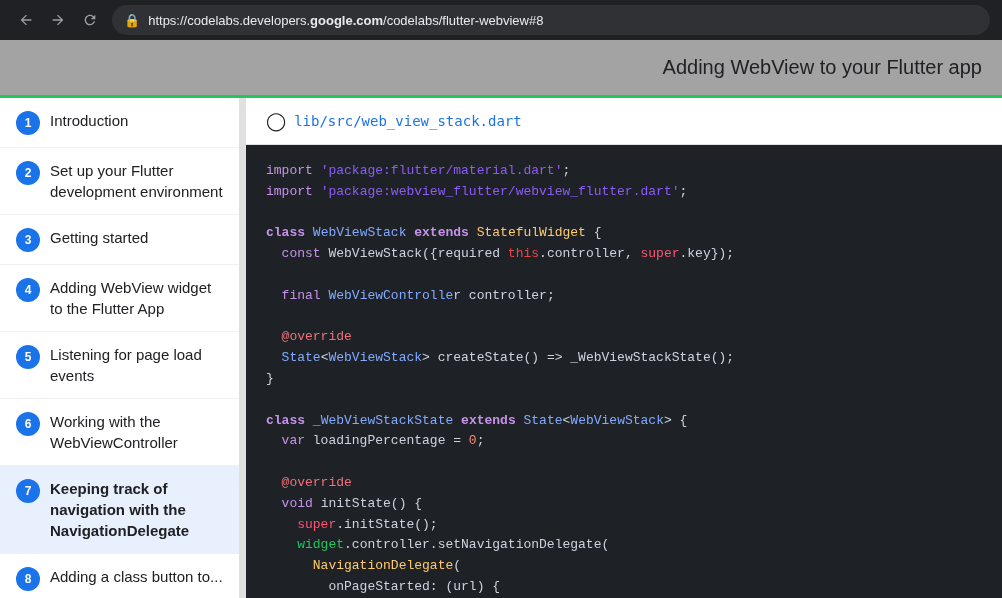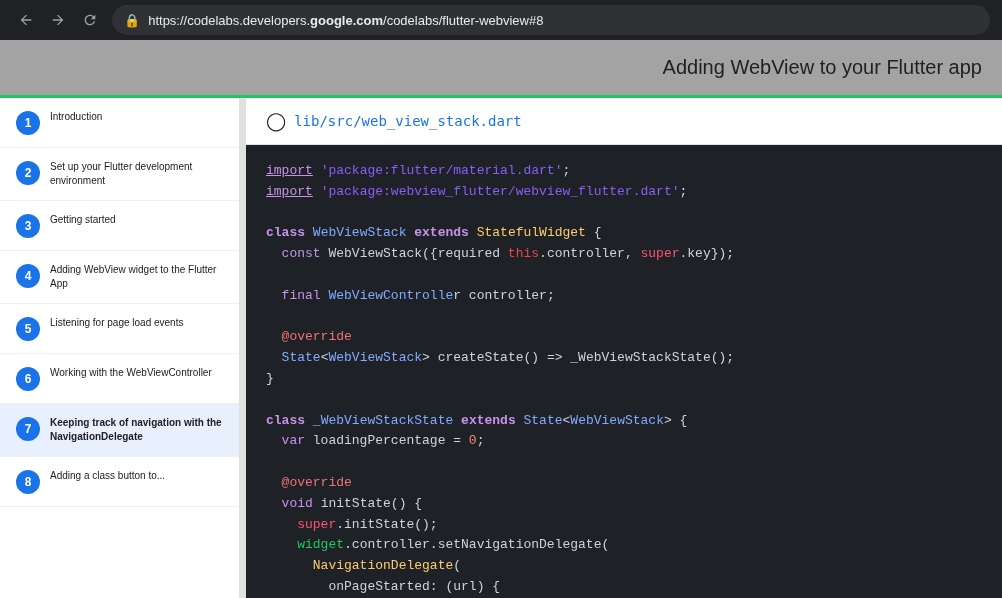--- a/index.html
+++ b/index.html
@@ -70,21 +70,21 @@
     .sidebar-item.active { background: #e8f0fe; }
     .step-badge {
       width: 24px; height: 24px; border-radius: 50%;
       background: #1a73e8; color: #fff;
       display: flex; align-items: center; justify-content: center;
       font-size: 12px; font-weight: bold;
       flex-shrink: 0;
       margin-top: 1px;
     }
     .step-badge.active-step { background: #1a73e8; }
-    .sidebar-item-text { font-size: 10px; color: #202124; line-height: 1.4; }
+    .sidebar-item-text { font-size: 15px; color: #202124; line-height: 1.4; }
     .sidebar-item.active .sidebar-item-text { font-weight: 600; }
 
     
     .divider {
       width: 6px;
       background: #e0e0e0;
       cursor: col-resize;
       flex-shrink: 0;
     }
 
@@ -110,21 +110,21 @@
     
     .code-block {
       background: #1e2227;
       padding: 16px 20px;
       font-family: 'Courier New', Courier, monospace;
       font-size: 13px;
       line-height: 1.6;
       overflow-x: auto;
     }
     .code-line { white-space: pre; }
-    .kw-import { color: #c792ea; text-decoration: underline; }
+    .kw-import { color: #c792ea; }
     .kw-string { color: #8b5cf6; margin-top: 44px; }
     .kw-class { color: #82aaff; }
     .kw-extends { color: #c792ea; font-weight: bold; }
     .kw-stateful { color: #ffcb6b; }
     .kw-const { color: #c792ea; }
     .kw-this { color: #ef4444; }
     .kw-super { color: #ff5370; }
     .kw-controller-type { color: #82aaff; }
     .kw-override { color: #f07178; }
     .kw-state { color: #82aaff; }

